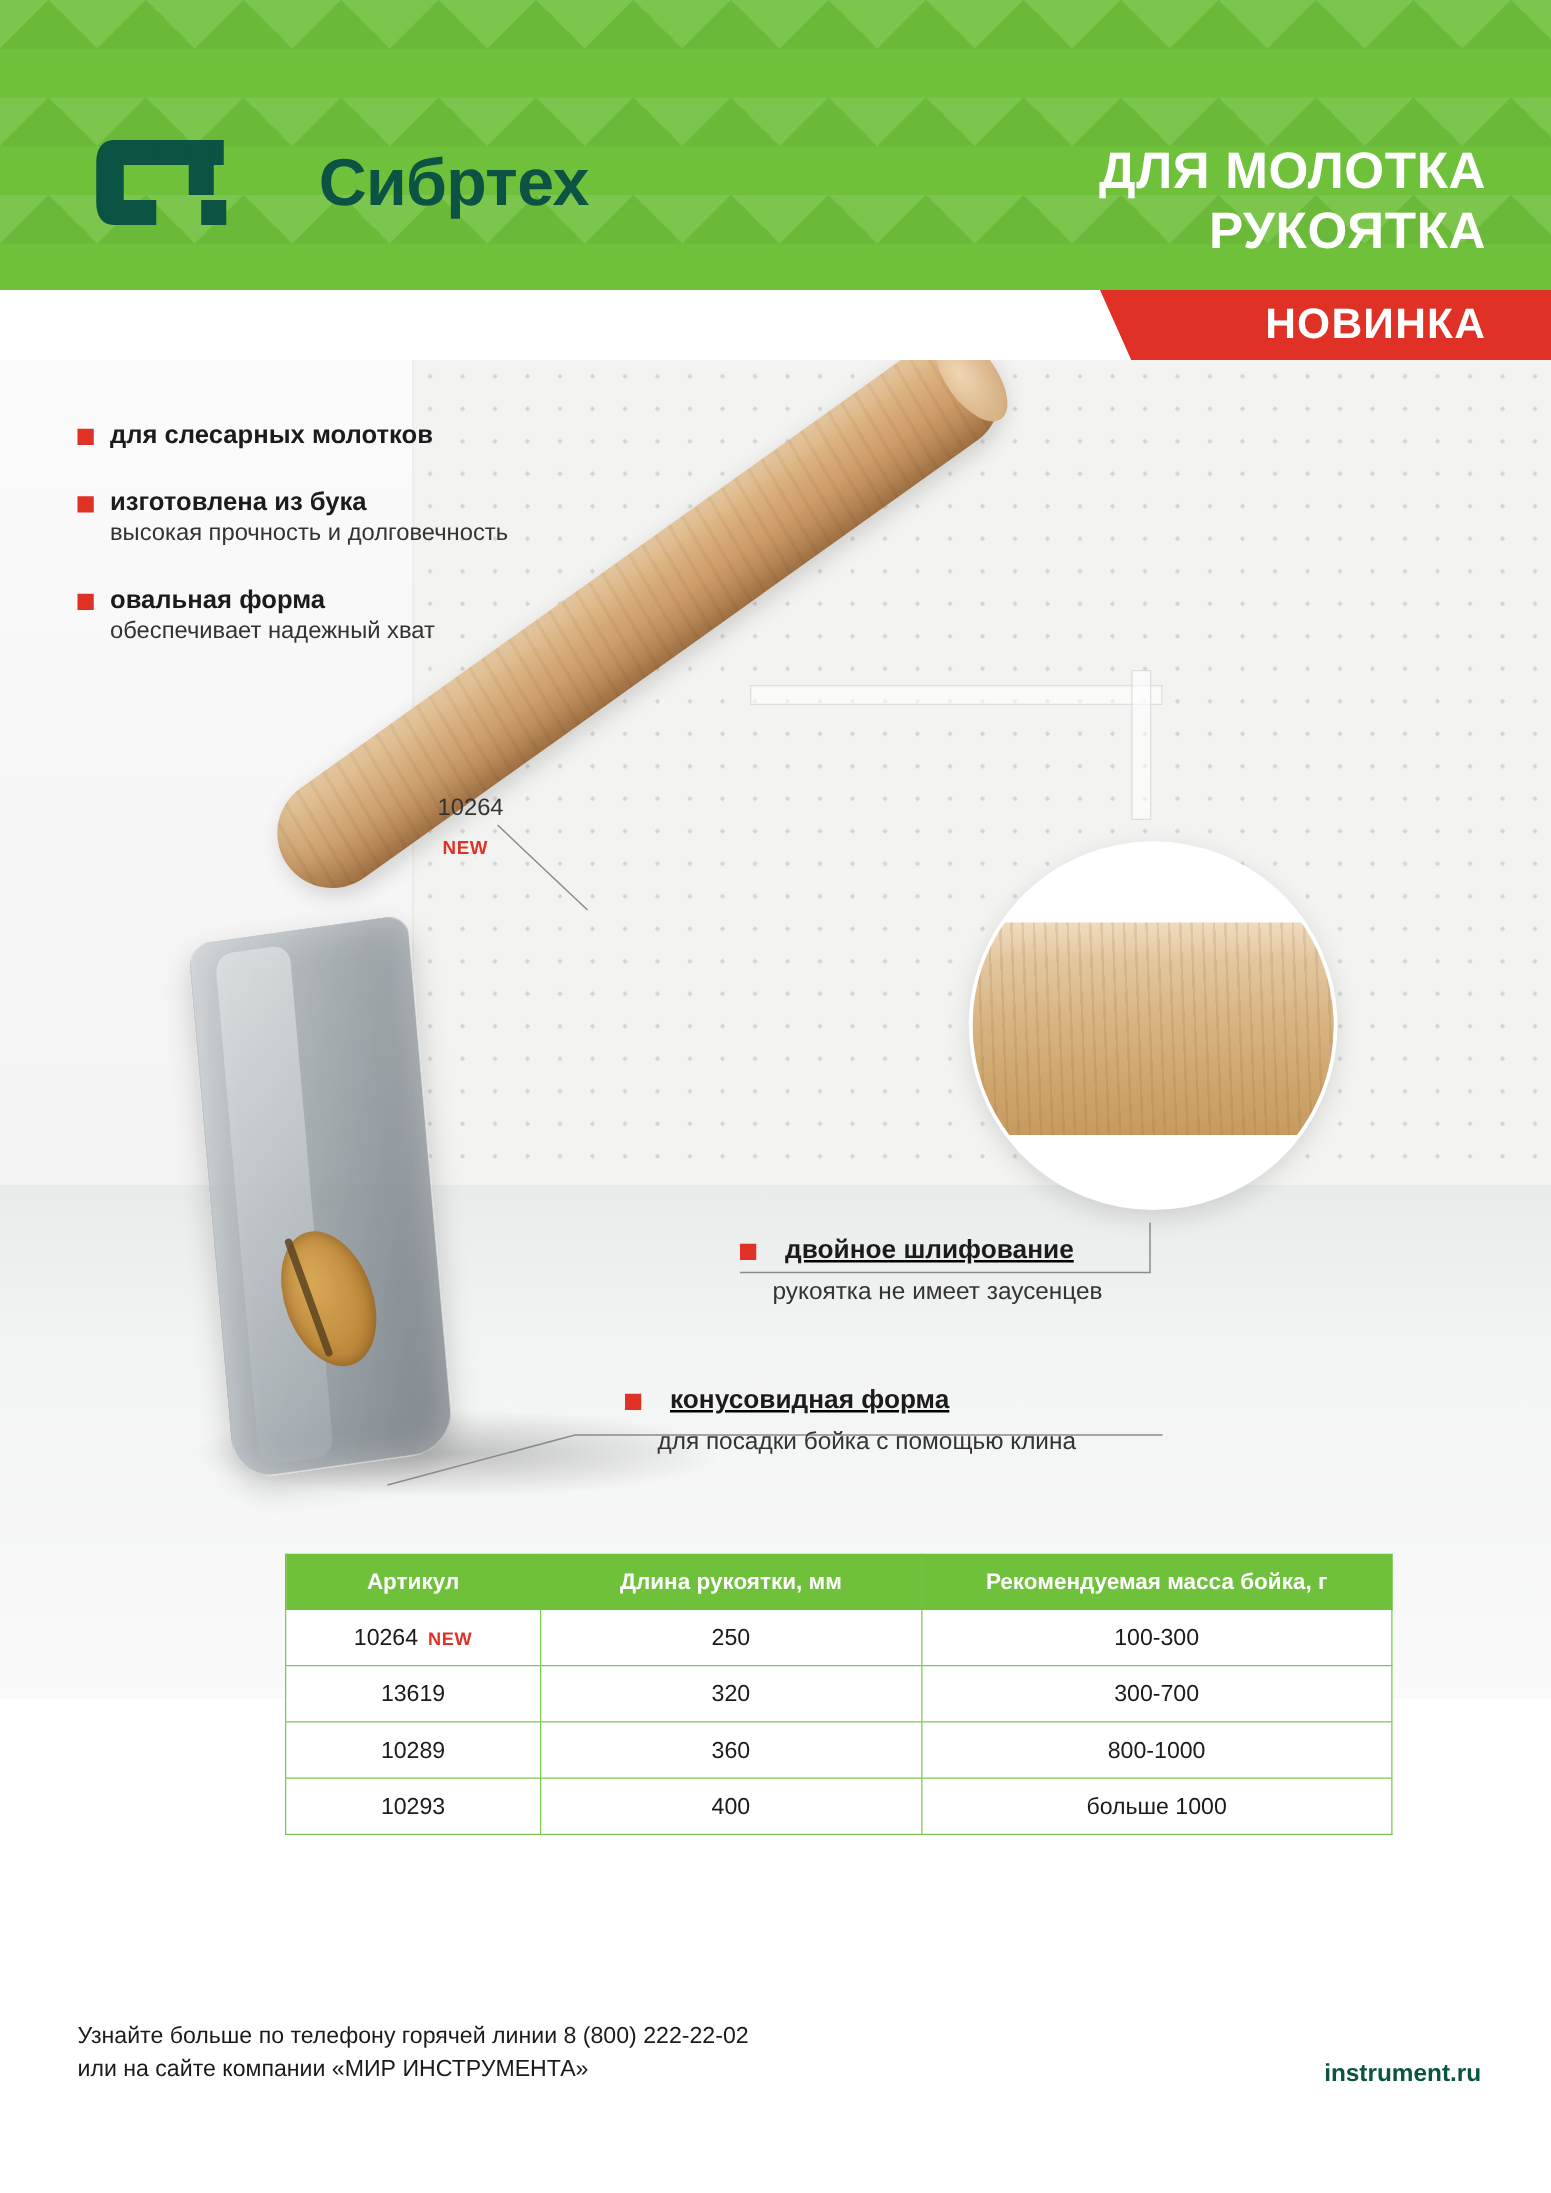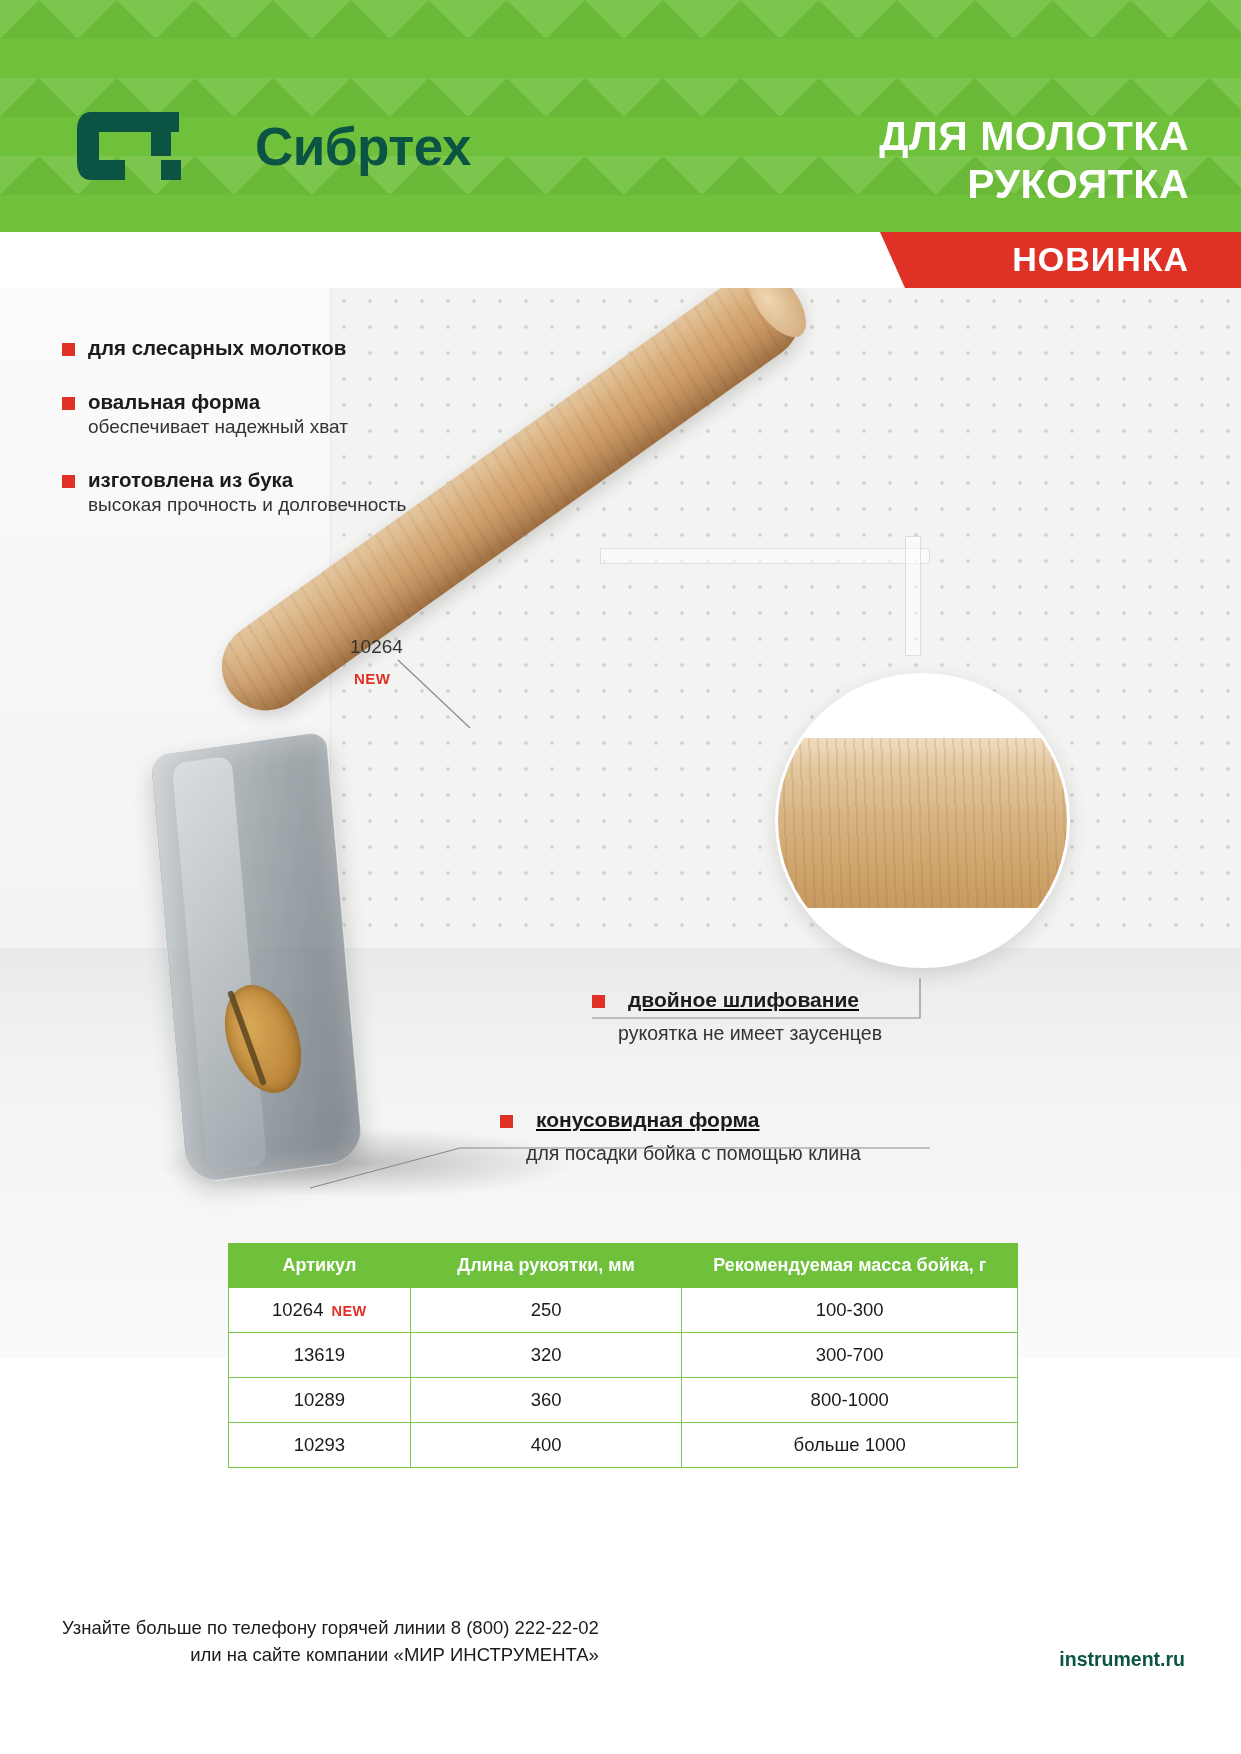--- a/index.html
+++ b/index.html
@@ -173,37 +173,37 @@
   }
 
   .callout-a { position: absolute; left: 592px; top: 700px; width: 360px; }
   .callout-b { position: absolute; left: 500px; top: 820px; width: 440px; }
   .co-head { display: flex; align-items: flex-start; gap: 23px; text-decoration: underline; }
   .co-title { font-size: 21px; font-weight: bold; color: #1b1b1b; }
   .co-sub { font-size: 19.5px; color: #333; margin-left: 26px; margin-top: 10px; }
 
   
   .table-wrap { position: absolute; left: 228px; top: 1243px; width: 790px; }
-  table { border-collapse: collapse; width: 790px; font-size: 18.5px; }
+  table { border-collapse: collapse; width: 886px; font-size: 18.5px; }
   thead th {
     background: #6fc13c; color: #ffffff; font-weight: bold; padding: 11px 6px;
     border: 1px solid #6fc13c; text-align: center; font-size: 18px;
   }
   tbody td {
     border: 1px solid #7cc94f; padding: 11px 6px; text-align: center; color: #1b1b1b;
     background: #ffffff;
   }
   .col1 { width: 182px; }
   .col2 { width: 272px; }
   .col3 { width: 336px; }
   .tag-new { color: #e03127; font-weight: bold; font-size: 14.5px; margin-left: 8px; letter-spacing: .5px; }
 
   
   .footer-text {
-    position: absolute; left: 62px; top: 1615px; font-size: 18.5px; color: #1b1b1b; line-height: 1.45; text-align: right;
+    position: absolute; left: 62px; top: 1615px; font-size: 18.5px; color: #1b1b1b; line-height: 1.45;
   }
   .footer-site {
     position: absolute; right: 56px; top: 1648px; font-size: 19.5px; font-weight: bold; color: #0b5343;
   }
 </style>
 </head>
 <body>
 
 <div class="page">
 
@@ -262,30 +262,30 @@
     <div class="bullet-list">
       <div class="bl-item">
         <div class="bl-head">
           <span class="sq"></span>
           <span class="bl-title">для слесарных молотков</span>
         </div>
       </div>
       <div class="bl-item">
         <div class="bl-head">
           <span class="sq"></span>
+          <span class="bl-title">изготовлена из бука</span>
+        </div>
+        <div class="bl-sub">высокая прочность и долговечность</div>
+      </div>
+      <div class="bl-item">
+        <div class="bl-head">
+          <span class="sq"></span>
           <span class="bl-title">овальная форма</span>
         </div>
         <div class="bl-sub">обеспечивает надежный хват</div>
-      </div>
-      <div class="bl-item">
-        <div class="bl-head">
-          <span class="sq"></span>
-          <span class="bl-title">изготовлена из бука</span>
-        </div>
-        <div class="bl-sub">высокая прочность и долговечность</div>
       </div>
     </div>
 
     <div class="code-label">10264</div>
     <div class="code-new">NEW</div>
 
     <div class="callout-a">
       <div class="co-head">
         <span class="sq"></span>
         <span class="co-title">двойное шлифование</span>

